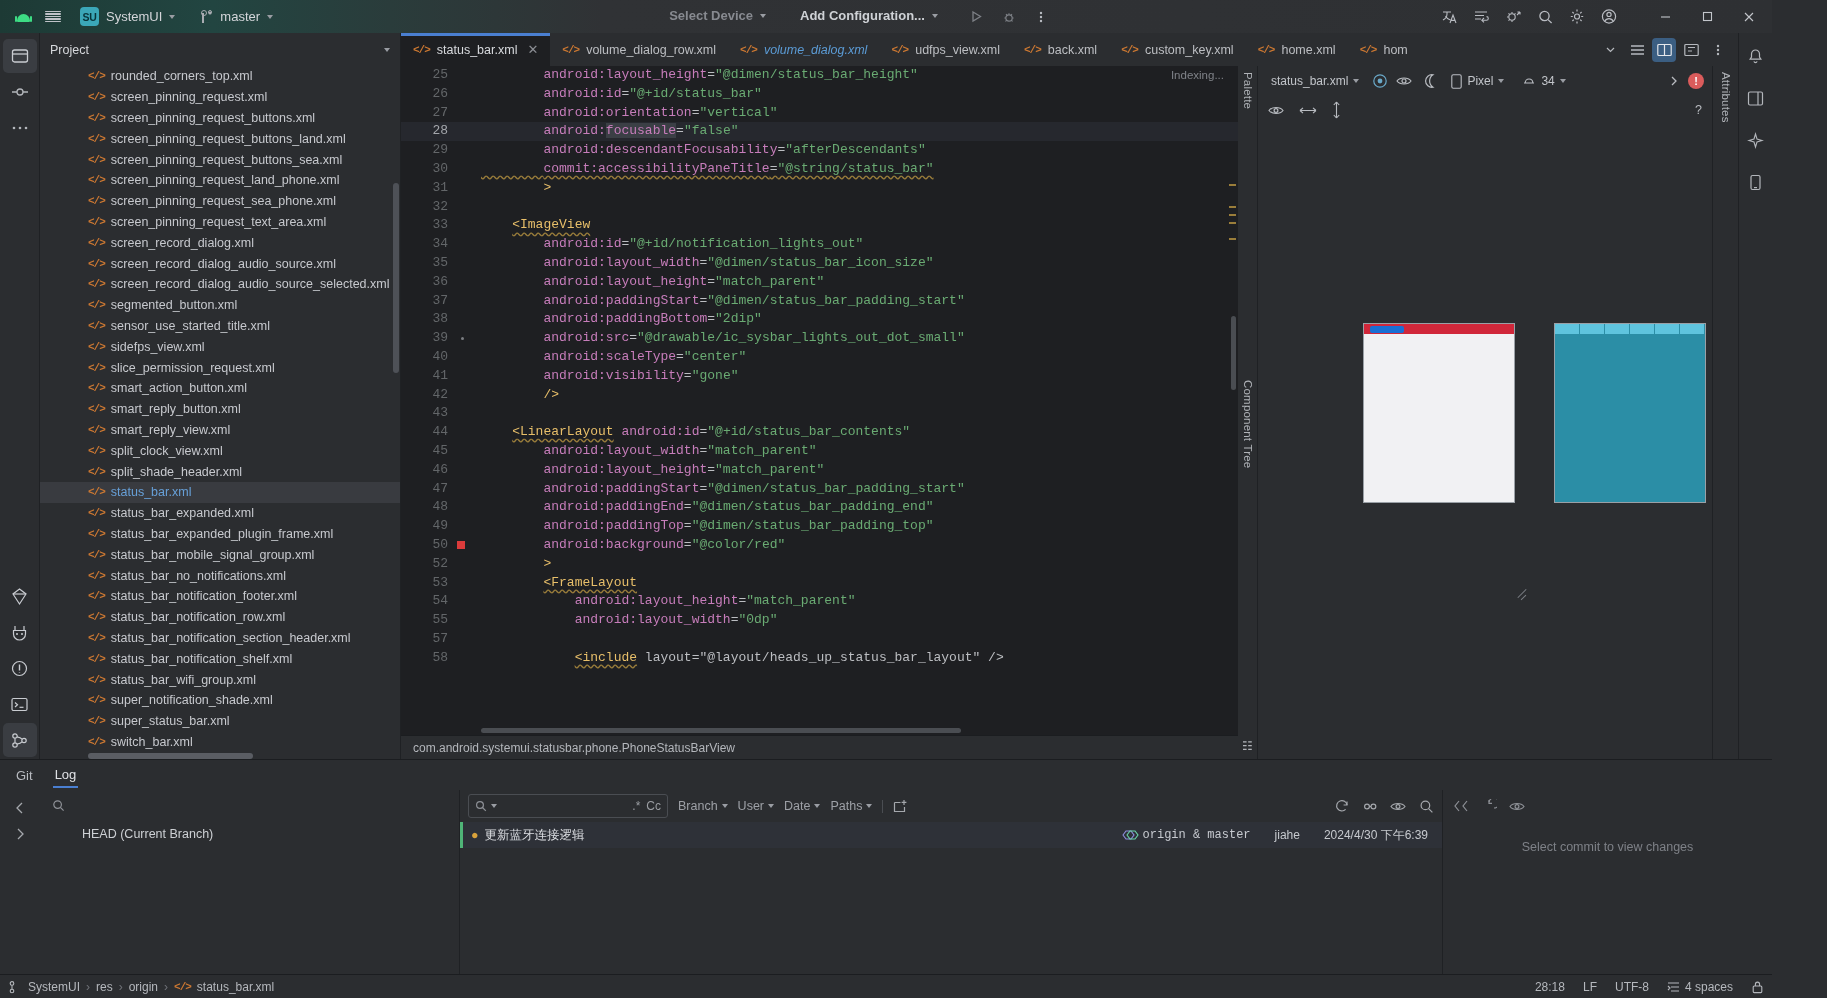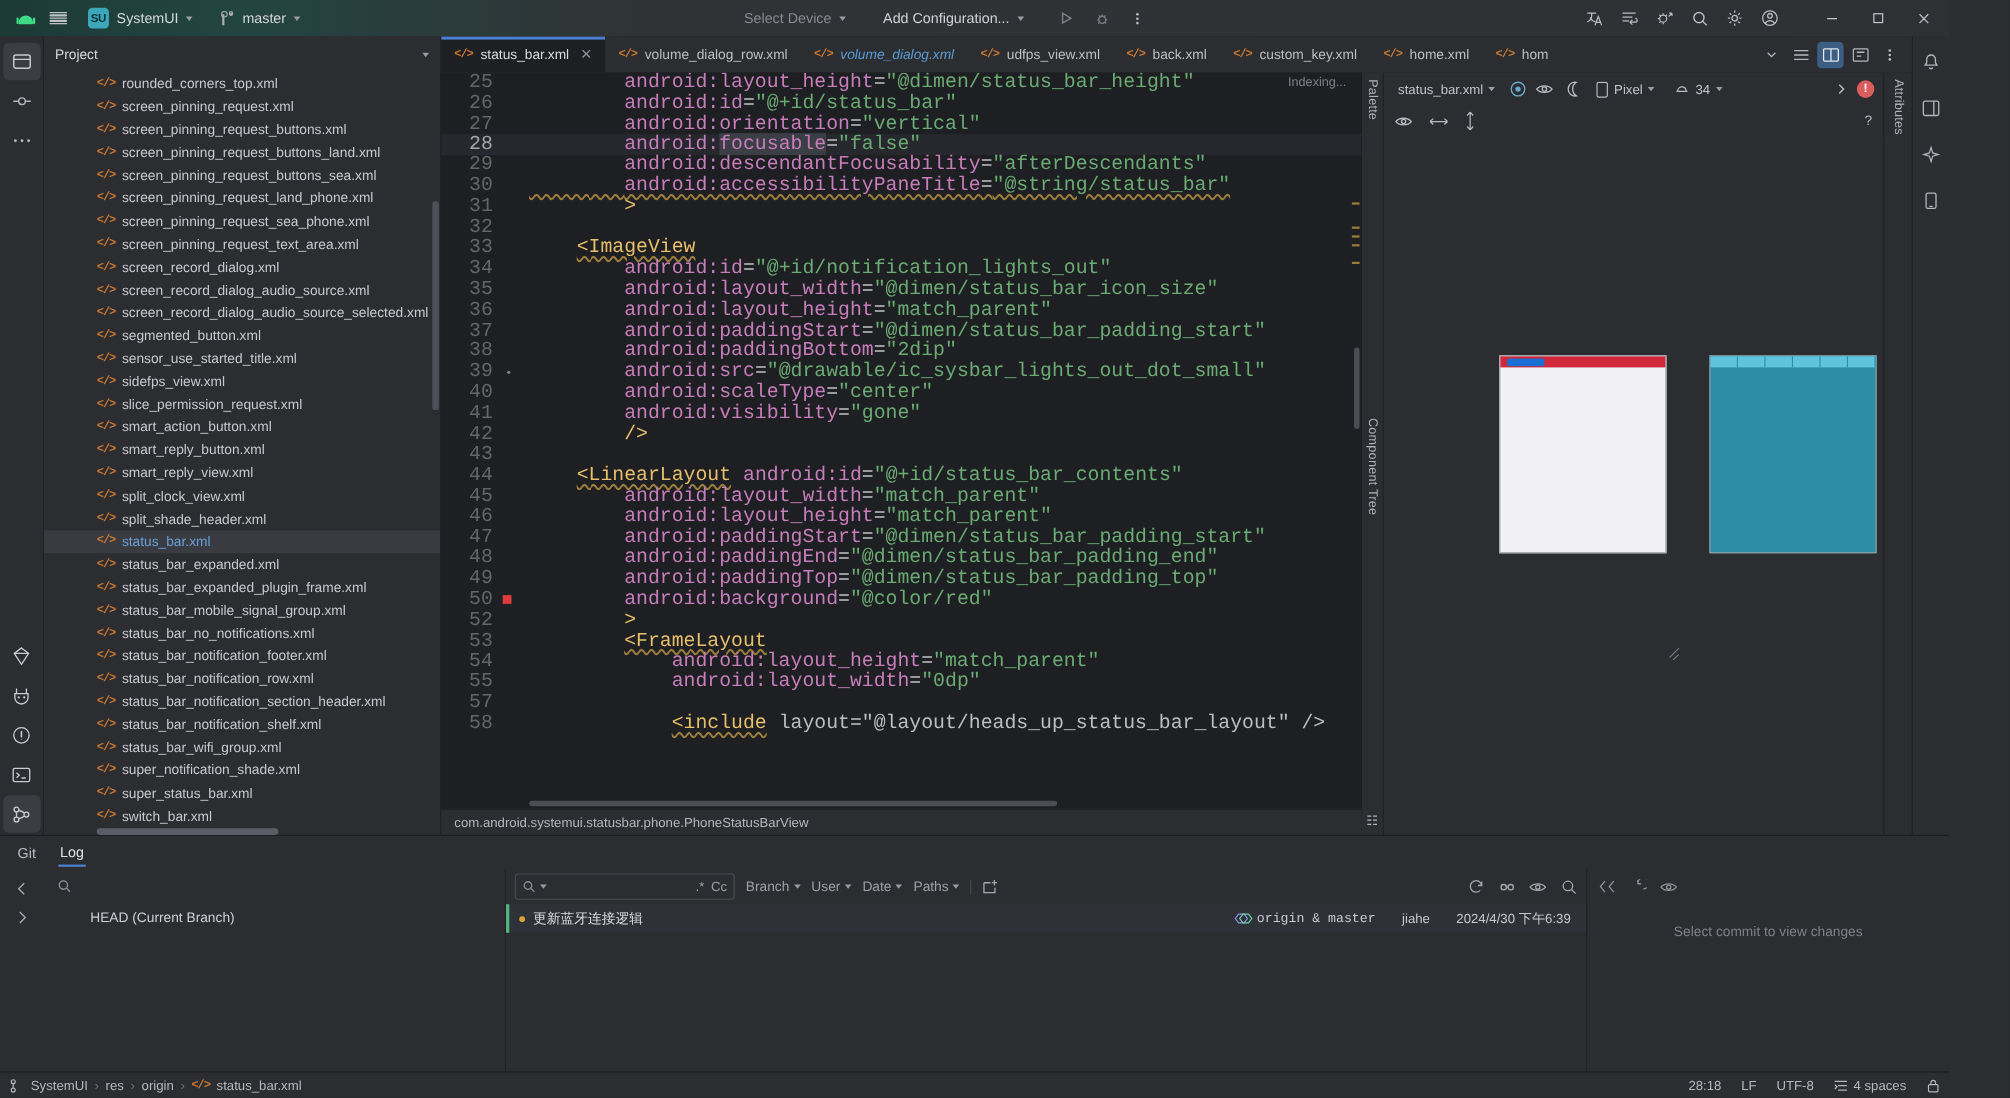--- a/index.html
+++ b/index.html
@@ -54,21 +54,21 @@
     content:""; position:absolute; left:1px; top:3px; width:1.5px; height:10px; background:#a9acb2;
   }
   .branch-glyph:after {
     content:""; position:absolute; left:0px; top:0px; width:4px; height:4px;
     border:1.4px solid #a9acb2; border-radius:50%;
     box-shadow: 6px 0 0 -1.4px #a9acb2, 6px 0px 0 0px transparent;
   }
   .branch-glyph em {
     position:absolute; left:7px; top:0px; width:4px;height:4px; border:1.4px solid #a9acb2;border-radius:50%;
   }
-  .tb-center { margin-left:auto; display:flex; align-items:center; }
+  .tb-center { margin-left:auto; display:flex; align-items:flex-start;font-weight:bold; }
   .tb-sel-device { color:#878a90; font-size:13px; display:flex; align-items:center; gap:7px; padding:0 10px; height:24px;}
   .tb-addconf { color:#cfd2d6; font-size:13px; display:flex; align-items:center; gap:7px; padding:0 10px; height:24px; margin-left:14px;}
   .tb-run-group { display:flex; align-items:center; gap:2px; margin-left:14px; }
   .tb-right-group { display:flex; align-items:center; gap:2px; margin-left:auto; padding-right:2px; }
   .tb-win-group { display:flex; align-items:center; margin-left:18px; }
   .winbtn { width:42px; height:33px; display:flex;align-items:center;justify-content:center; color:#c3c6cb; }
   svg { display:block; }
 
   
   .body { flex:1 1 auto; display:flex; min-height:0; }
@@ -118,21 +118,21 @@
   .tab .close { color:#8b8e94; font-size:13px; margin-left:3px; }
   .tab.modified .name { color:#5b9bd5;font-style:italic; }
   .tabbar-actions { margin-left:auto; display:flex;align-items:center; gap:3px; padding-right:8px; flex:none; background:#2b2d30;}
   .tba-icon { width:24px;height:24px;display:flex;align-items:center;justify-content:center;color:#b6b9be;}
   .tba-icon.boxed { background:#3b5e82; border-radius:4px; }
 
   .editor-main { flex:1 1 auto; display:flex; min-height:0; }
 
   .code-wrap { flex:1 1 auto; min-width:0; display:flex; flex-direction:column; background:#1e1f22; position:relative;}
   .code-scroll { flex:1 1 auto; position:relative; overflow:hidden; }
-  .code-table { font-family:"Liberation Mono", monospace; font-size:18px; line-height:18.8px; }
+  .code-table { font-family:"Liberation Mono", monospace; font-size:13px; line-height:18.8px; }
   .cl { display:flex; height:18.8px; position:relative; }
   .cl.current { background:#26282e; }
   .gutter { width:56px; flex:0 0 56px; text-align:right; padding-right:9px; color:#636669; user-select:none; position:relative;}
   .cl.current .gutter { color:#a3a6ab; }
   .gmark { position:absolute; right:-8px; top:5px; width:8px;height:8px;background:#db3b3b; }
   .gdot { position:absolute; right:-7px; top:8px; width:3px;height:3px;border-radius:50%;background:#7a7d82; }
   .fold { width:24px; flex:0 0 24px; }
   .code { white-space:pre; flex:1 1 auto; }
   .k-attr { color:#c77dbb; }
   .k-tag  { color:#e8bf6a; }
@@ -655,21 +655,21 @@
                   <div class="code"><span class="k-plain">&nbsp;&nbsp;&nbsp;&nbsp;&nbsp;&nbsp;&nbsp;&nbsp;</span><span class="k-attr">android:<span class="sel-token">focusable</span></span><span class="k-eq">=</span><span class="k-str">"false"</span></div>
                 </div>
                 <div class="cl">
                   <div class="gutter">29</div>
                   <div class="fold"></div>
                   <div class="code"><span class="k-plain">&nbsp;&nbsp;&nbsp;&nbsp;&nbsp;&nbsp;&nbsp;&nbsp;</span><span class="k-attr">android:descendantFocusability</span><span class="k-eq">=</span><span class="k-str">"afterDescendants"</span></div>
                 </div>
                 <div class="cl">
                   <div class="gutter">30</div>
                   <div class="fold"></div>
-                  <div class="code wavy"><span class="k-plain">&nbsp;&nbsp;&nbsp;&nbsp;&nbsp;&nbsp;&nbsp;&nbsp;</span><span class="k-attr">android:accessibilityPaneTitle</span><span class="k-eq">=</span><span class="k-str">"@string/status_bar"</span></div>
+                  <div class="code wavy"><span class="k-plain">&nbsp;&nbsp;&nbsp;&nbsp;&nbsp;&nbsp;&nbsp;&nbsp;</span><span class="k-attr">commit:accessibilityPaneTitle</span><span class="k-eq">=</span><span class="k-str">"@string/status_bar"</span></div>
                 </div>
                 <div class="cl">
                   <div class="gutter">31</div>
                   <div class="fold"></div>
                   <div class="code"><span class="k-plain">&nbsp;&nbsp;&nbsp;&nbsp;&nbsp;&nbsp;&nbsp;&nbsp;</span><span class="k-punc">&gt;</span></div>
                 </div>
                 <div class="cl">
                   <div class="gutter">32</div>
                   <div class="fold"></div>
                   <div class="code"><span class="k-plain"></span></div>

